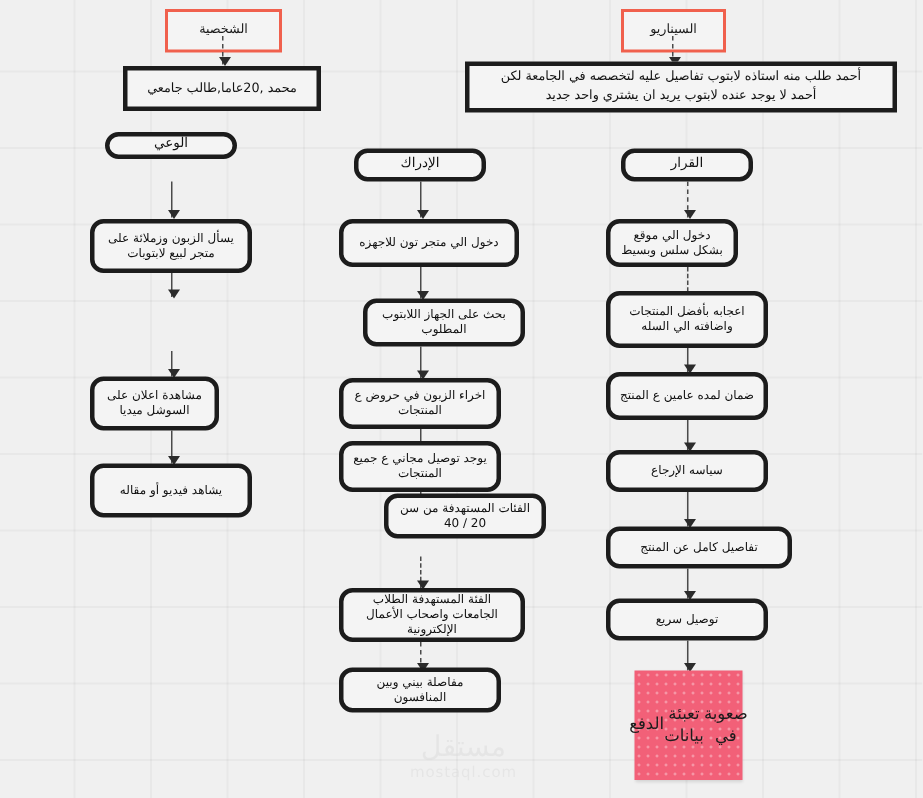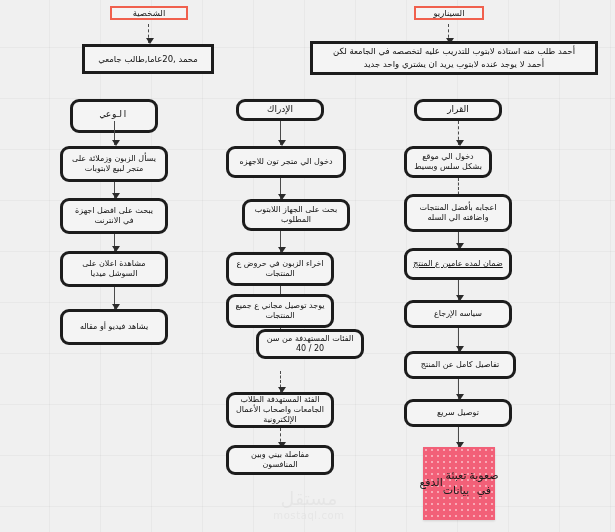--- a/index.html
+++ b/index.html
@@ -37,21 +37,21 @@
     color: #111;
   }
 
   
   .chip {
     border: 2px solid #f0604d;
     background: #f4f4f4;
     font-size: 8.5px;
     letter-spacing: 0.2px;
     color: #1a1a1a;
-    height: 14px;
+    height: 29px;
     padding: 0 20px;
   }
 
   
   .square {
     border: 3px solid #1c1c1c;
     background: #f4f4f4;
     font-size: 8.5px;
     padding: 3px 7px;
     flex-direction: column;
@@ -138,49 +138,46 @@
   </div>
 
   <div class="conn dashed" style="left:148px; top:24px; height:19px;"></div>
   <div class="conn dashed" style="left:448px; top:24px; height:19px;"></div>
 
   <div class="node square" style="left:82px; top:44px; width:132px; height:30px;">
     <span class="line">محمد ,20عاما,طالب جامعي</span>
   </div>
 
   <div class="node square" style="left:310px; top:41px; width:288px; height:34px;">
-    <span class="line">أحمد طلب منه استاذه لابتوب للتدريب عليه لتخصصه في الجامعة لكن</span>
+    <span class="line">أحمد طلب منه استاذه لابتوب تفاصيل عليه لتخصصه في الجامعة لكن</span>
     <span class="line">أحمد لا يوجد عنده لابتوب يريد ان يشتري واحد جديد</span>
   </div>
 
-  <div class="node round header" style="left:70px; top:99px; width:88px; height:34px;font-family:Liberation Mono, monospace;">
+  <div class="node round header" style="left:70px; top:88px; width:88px; height:18px;">
     <span>الوعي</span>
   </div>
   <div class="node round header" style="left:236px; top:99px; width:88px; height:22px;">
     <span>الإدراك</span>
   </div>
   <div class="node round header" style="left:414px; top:99px; width:88px; height:22px;">
     <span>القرار</span>
   </div>
 
   <div class="conn" style="left:114px; top:121px; height:24px;"></div>
   <div class="conn" style="left:280px; top:121px; height:24px;"></div>
   <div class="conn dashed" style="left:458px; top:121px; height:24px;"></div>
 
   <div class="node round" style="left:60px; top:146px; width:108px; height:36px;">
     <span>يسأل الزبون وزملائة على متجر لبيع لابتوبات</span>
   </div>
   <div class="conn" style="left:114px; top:182px; height:16px;"></div>
 
-  <div class="node round" style="left:60px; top:198px; width:108px; height:36px;">
-    <span>يبحث على افضل اجهزة في الانترنت</span>
-  </div>
   <div class="conn" style="left:114px; top:234px; height:17px;"></div>
 
-  <div class="node round" style="left:60px; top:251px; width:108px; height:36px;">
+  <div class="node round" style="left:60px; top:251px; width:86px; height:36px;">
     <span>مشاهدة اعلان على السوشل ميديا</span>
   </div>
   <div class="conn" style="left:114px; top:287px; height:22px;"></div>
 
   <div class="node round" style="left:60px; top:309px; width:108px; height:36px;">
     <span>يشاهد فيديو أو مقاله</span>
   </div>
 
   <div class="node round" style="left:226px; top:146px; width:120px; height:32px;">
     <span>دخول الي متجر تون للاجهزه</span>
@@ -200,50 +197,50 @@
   <div class="node round" style="left:226px; top:294px; width:108px; height:34px;">
     <span>يوجد توصيل مجاني ع جميع المنتجات</span>
   </div>
   <div class="conn" style="left:280px; top:328px; height:15px;"></div>
 
   <div class="node round" style="left:226px; top:329px; width:108px; height:30px;margin-left:30px;">
     <span>الفئات المستهدفة من سن 20 / 40</span>
   </div>
   <div class="conn dashed" style="left:280px; top:371px; height:21px;"></div>
 
-  <div class="node round" style="left:226px; top:392px; width:108px; height:36px;">
+  <div class="node round" style="left:226px; top:392px; width:124px; height:36px;">
     <span>الفئة المستهدفة الطلاب الجامعات واصحاب الأعمال الإلكترونية</span>
   </div>
   <div class="conn dashed" style="left:280px; top:428px; height:19px;"></div>
 
   <div class="node round" style="left:226px; top:445px; width:108px; height:30px;">
     <span>مفاصلة بيني وبين المنافسون</span>
   </div>
 
   <div class="node round" style="left:404px; top:146px; width:88px; height:32px;">
     <span>دخول الي موقع بشكل سلس وبسيط</span>
   </div>
   <div class="conn dashed" style="left:458px; top:178px; height:21px;"></div>
 
   <div class="node round" style="left:404px; top:194px; width:108px; height:38px;">
     <span>اعجابه بأفضل المنتجات واضافته الي السله</span>
   </div>
   <div class="conn" style="left:458px; top:232px; height:16px;"></div>
 
-  <div class="node round" style="left:404px; top:248px; width:108px; height:32px;text-decoration:underline;">
+  <div class="node round" style="left:404px; top:248px; width:108px; height:32px;">
     <span>ضمان لمده عامين ع المنتج</span>
   </div>
   <div class="conn" style="left:458px; top:280px; height:20px;"></div>
 
   <div class="node round" style="left:404px; top:300px; width:108px; height:28px;">
     <span>سياسه الإرجاع</span>
   </div>
   <div class="conn" style="left:458px; top:328px; height:23px;"></div>
 
-  <div class="node round" style="left:404px; top:351px; width:112px; height:28px;">
+  <div class="node round" style="left:404px; top:351px; width:124px; height:28px;">
     <span>تفاصيل كامل عن المنتج</span>
   </div>
   <div class="conn" style="left:458px; top:379px; height:20px;"></div>
 
   <div class="node round" style="left:404px; top:399px; width:108px; height:28px;">
     <span>توصيل سريع</span>
   </div>
   <div class="conn" style="left:458px; top:427px; height:20px;"></div>
 
   <div class="node painpoint" style="left:423px; top:447px; width:72px; height:73px;">

